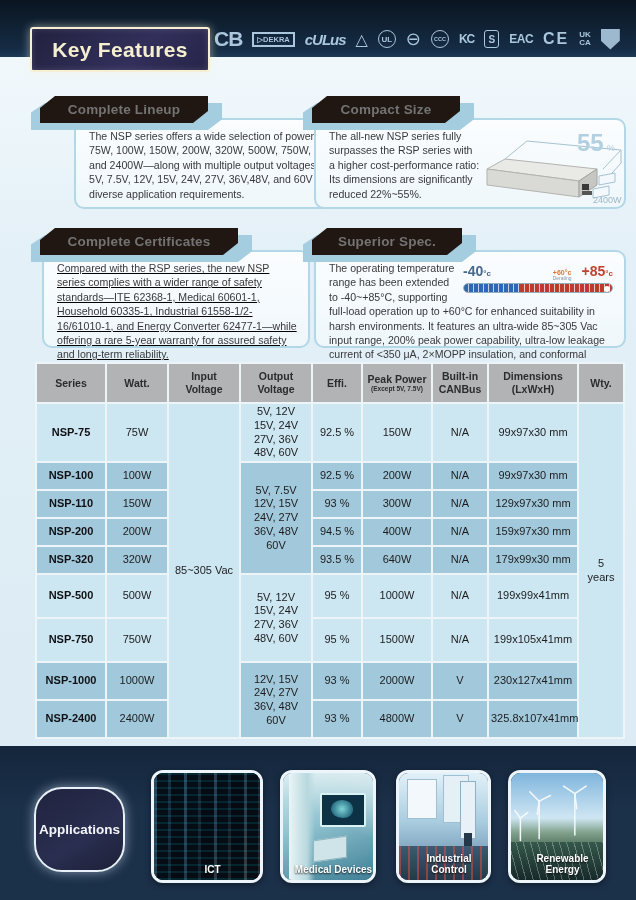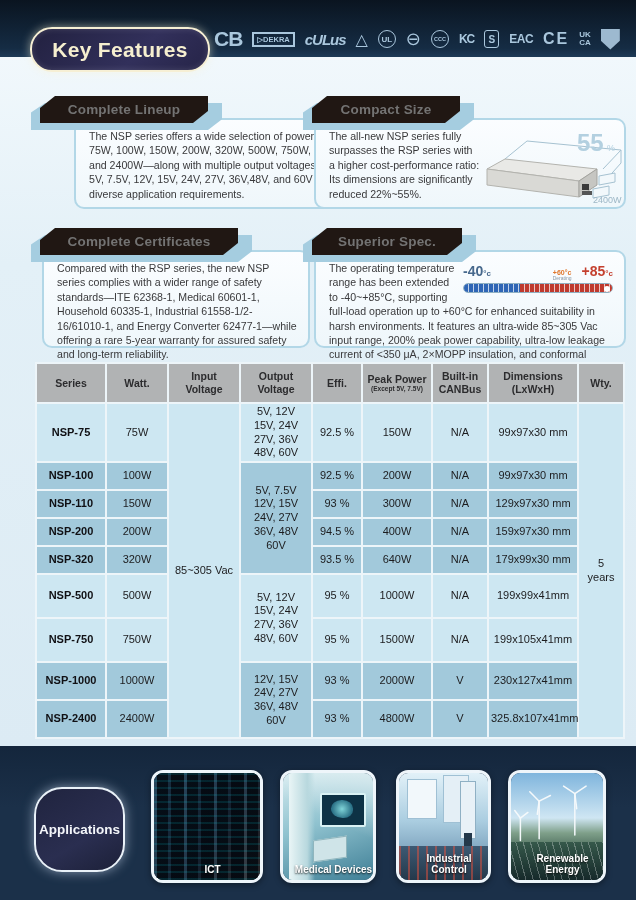--- a/index.html
+++ b/index.html
@@ -7,21 +7,21 @@
   #page{position:relative;width:636px;height:900px;overflow:hidden;
         background:linear-gradient(180deg,#0a1522 0%,#152639 6%,#1b3048 100%);
         font-family:"Liberation Sans", sans-serif;}
   .preline{white-space:pre-line;}
 
   
   .top-band{position:absolute;left:0;top:0;right:0;height:57px;
         background:linear-gradient(180deg,#0a1420 0%,#152c44 85%,#1d3a57 100%);}
   .kf-badge{position:absolute;left:30px;top:27px;width:180px;height:45px;z-index:6;
         background:linear-gradient(135deg,#222140 0%,#32305b 60%,#262448 100%);
-        border:2px solid #f6efd4;border-radius:22px;
+        border:2px solid #f6efd4;border-radius:3px;
         box-shadow:0 0 10px rgba(250,244,214,.55), inset 0 0 6px rgba(255,255,255,.15);
         display:flex;align-items:center;justify-content:center;
         color:#f6efcf;font-size:21px;font-weight:bold;letter-spacing:.3px;}
   .logo-row{position:absolute;left:214px;right:16px;top:20px;height:38px;z-index:5;
         display:flex;align-items:center;justify-content:space-between;color:#aac7dd;}
   .lg{display:flex;align-items:center;justify-content:center;flex:0 0 auto;}
   .lg-cb{font-size:21px;font-weight:800;letter-spacing:-1px;}
   .lg-dekra{border:2px solid #aac7dd;padding:1px 3px;font-size:7.5px;font-weight:800;}
   .lg-ulus{font-size:15px;font-weight:800;font-style:italic;letter-spacing:-1px;}
   .lg-tri{font-size:16px;}
@@ -40,21 +40,21 @@
 
   
   .content{position:absolute;left:0;top:57px;right:0;height:689px;
         background:linear-gradient(180deg,#f1f8fc 0%,#e3f0f7 30%,#dcebf4 100%);}
 
   
   .card{position:absolute;background:linear-gradient(180deg,#fbfdff 0%,#eff7fb 100%);
         border:2px solid #b2d7e7;border-radius:10px;z-index:2;}
   #card-lineup{left:42px;top:118px;width:304px;height:91px;margin-left:32px;}
   #card-compact{left:314px;top:118px;width:312px;height:91px;}
-  #card-certs{left:42px;top:250px;width:268px;height:98px;}
+  #card-certs{left:42px;top:250px;width:268px;height:98px;text-decoration:underline;}
   #card-superior{left:314px;top:250px;width:312px;height:98px;}
   .card-body{padding:9px 11px 8px 13px;font-size:10.6px;line-height:1.36;color:#39393b;}
   #card-compact .card-body{display:flex;padding-right:4px;}
   .compact-text{width:152px;flex:0 0 auto;}
   .ribbon{position:absolute;height:27px;z-index:4;}
   #rb-lineup{left:40px;top:96px;width:168px;}
   #rb-compact{left:312px;top:96px;width:148px;}
   #rb-certs{left:40px;top:228px;width:198px;}
   #rb-superior{left:312px;top:228px;width:150px;}
   .ribbon .accent{position:absolute;left:-9px;top:7px;right:-14px;bottom:-7px;

